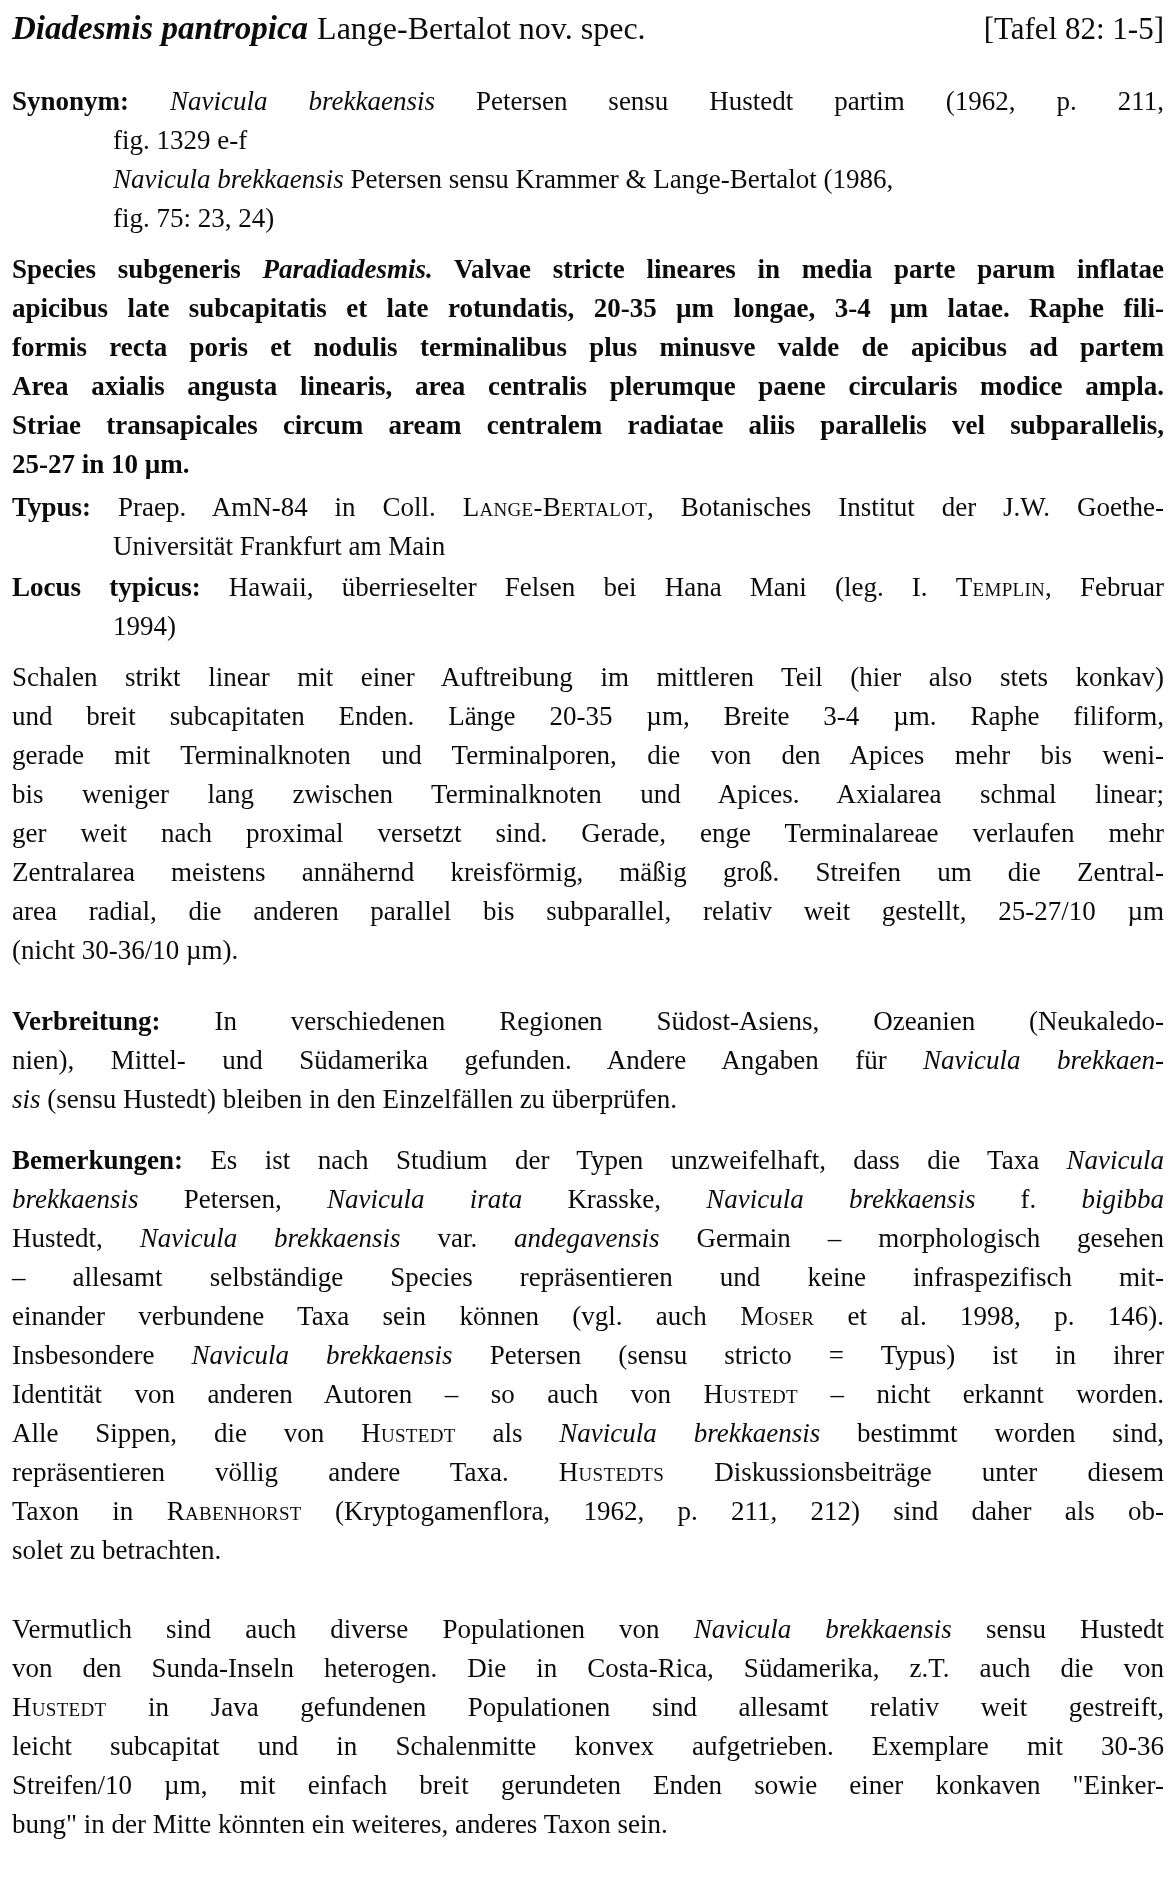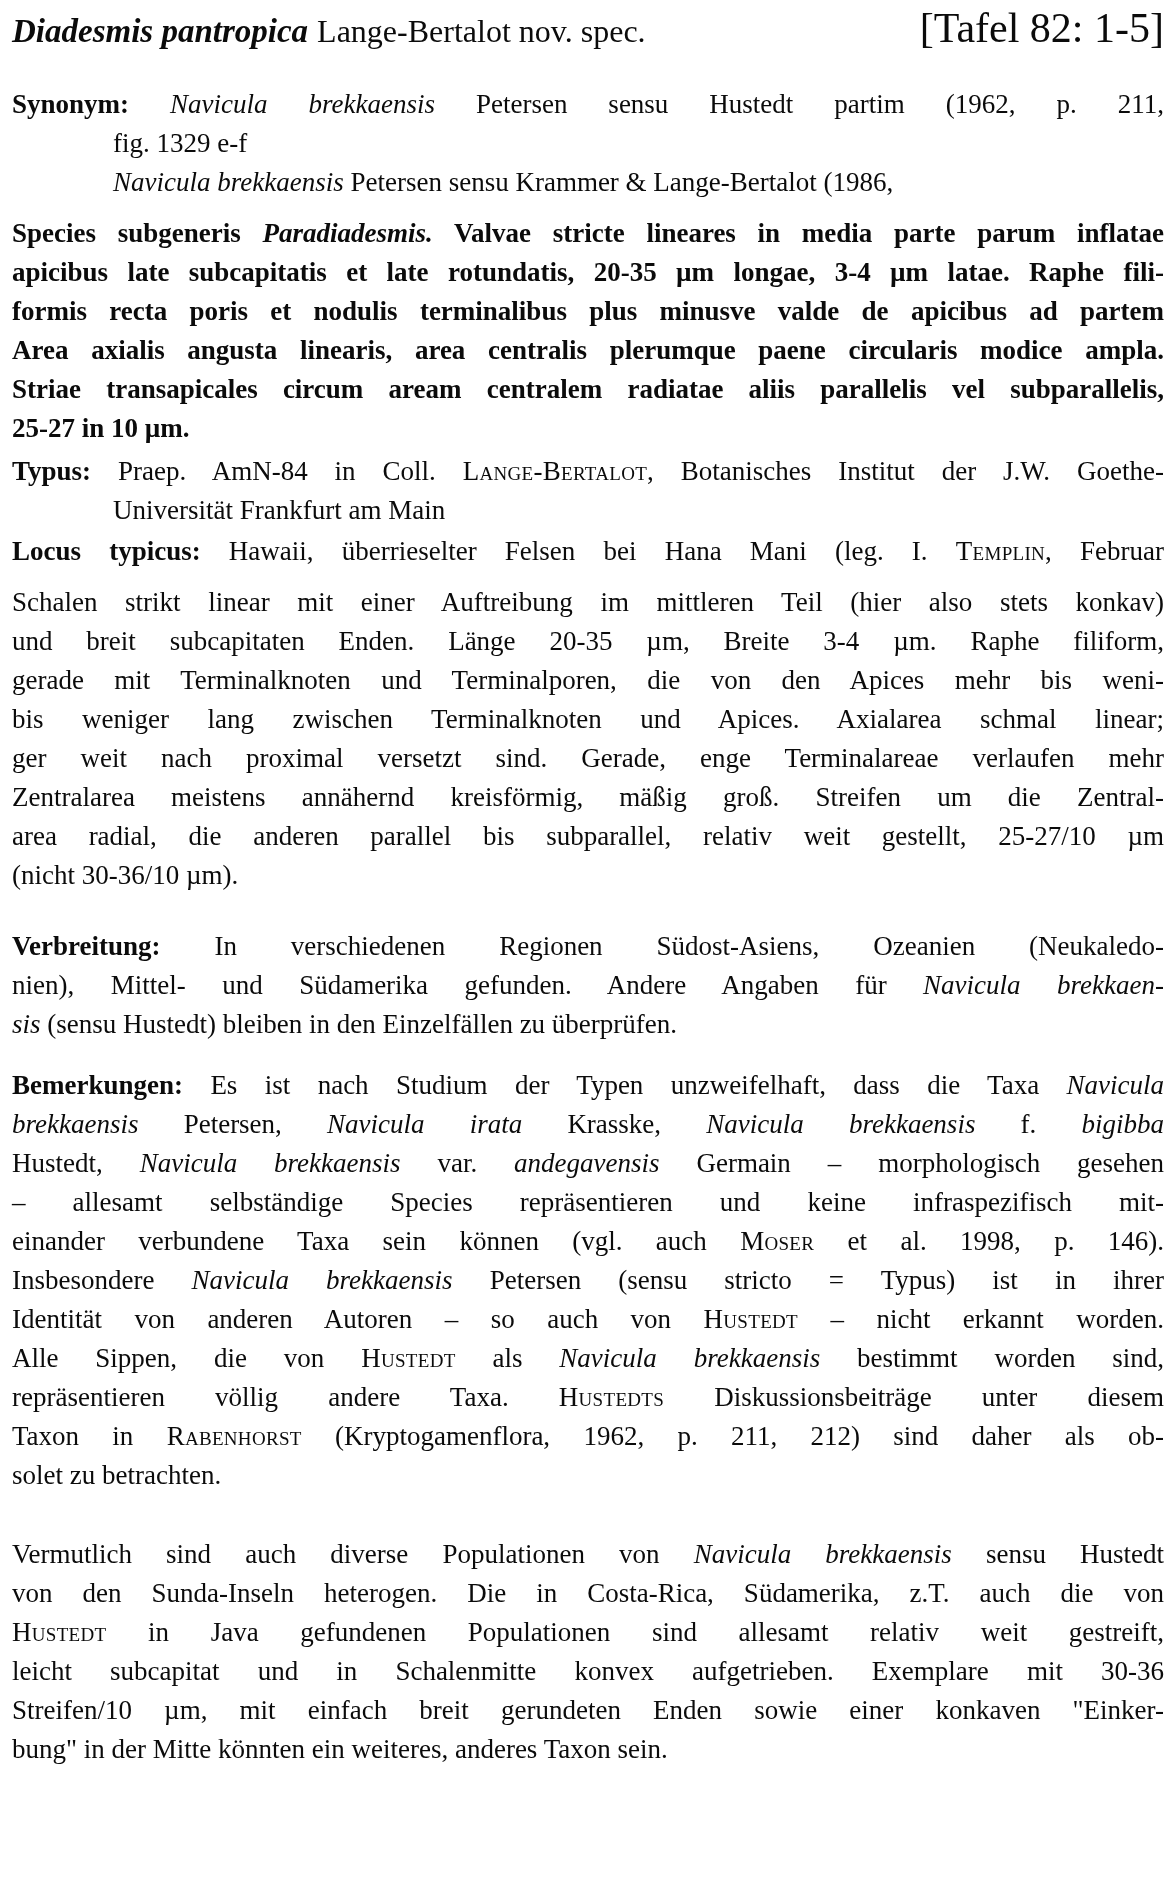--- a/index.html
+++ b/index.html
@@ -15,21 +15,21 @@
 
   
   .title-row {
     display: flex;
     justify-content: space-between;
     align-items: baseline;
     line-height: 44px;
   }
   .t-name { font-weight: bold; font-style: italic; font-size: 33px; }
   .t-auth { font-size: 32px; margin-left: 9px; }
-  .t-plate { font-size: 42px; }
+  .t-plate { font-size: 31px; }
 
   
   .line {
     font-size: 27px;
     line-height: 39px;
     min-height: 39px;
     white-space: normal;
   }
   .just { text-align: justify; text-align-last: justify; }
   .ind  { padding-left: 101px; font-family: Liberation Serif, serif; }
@@ -56,35 +56,37 @@
     <div>
       <span class="t-name">Diadesmis pantropica</span><span class="t-auth">Lange-Bertalot nov. spec.</span>
     </div>
     <div class="t-plate">[Tafel 82: 1-5]</div>
   </div>
   <div id="blocks">
       <section class="block block-synonym">
         <div class="line just"><span class="r-b">Synonym:</span><span> </span><span class="r-i">Navicula brekkaensis</span><span> Petersen sensu Hustedt partim (1962, p. 211,</span></div>
         <div class="line ind"><span>fig. 1329 e-f</span></div>
         <div class="line ind"><span class="r-i">Navicula brekkaensis</span><span> Petersen sensu Krammer &amp; Lange-Bertalot (1986,</span></div>
+        <div class="line ind"><span>fig. 75: 23, 24)</span></div>
       </section>
       <section class="block block-latin-diagnosis">
         <div class="line just"><span>Species subgeneris </span><span class="r-i">Paradiadesmis.</span><span> Valvae stricte lineares in media parte parum inflatae</span></div>
         <div class="line just"><span>apicibus late subcapitatis et late rotundatis, 20-35 µm longae, 3-4 µm latae. Raphe fili-</span></div>
         <div class="line just"><span>formis recta poris et nodulis terminalibus plus minusve valde de apicibus ad partem</span></div>
         <div class="line just"><span>Area axialis angusta linearis, area centralis plerumque paene circularis modice ampla.</span></div>
         <div class="line just"><span>Striae transapicales circum aream centralem radiatae aliis parallelis vel subparallelis,</span></div>
         <div class="line"><span>25-27 in 10 µm.</span></div>
       </section>
       <section class="block block-typus">
         <div class="line just"><span class="r-b">Typus:</span><span> Praep. AmN-84 in Coll. </span><span class="r-sc">Lange-Bertalot</span><span>, Botanisches Institut der J.W. Goethe-</span></div>
         <div class="line ind"><span>Universität Frankfurt am Main</span></div>
       </section>
       <section class="block block-locus-typicus">
         <div class="line just"><span class="r-b">Locus typicus:</span><span> Hawaii, überrieselter Felsen bei Hana Mani (leg. I. </span><span class="r-sc">Templin</span><span>, Februar</span></div>
+        <div class="line ind"><span>1994)</span></div>
       </section>
       <section class="block block-german-description">
         <div class="line just"><span>Schalen strikt linear mit einer Auftreibung im mittleren Teil (hier also stets konkav)</span></div>
         <div class="line just"><span>und breit subcapitaten Enden. Länge 20-35 µm, Breite 3-4 µm. Raphe filiform,</span></div>
         <div class="line just"><span>gerade mit Terminalknoten und Terminalporen, die von den Apices mehr bis weni-</span></div>
         <div class="line just"><span>bis weniger lang zwischen Terminalknoten und Apices. Axialarea schmal linear;</span></div>
         <div class="line just"><span>ger weit nach proximal versetzt sind. Gerade, enge Terminalareae verlaufen mehr</span></div>
         <div class="line just"><span>Zentralarea meistens annähernd kreisförmig, mäßig groß. Streifen um die Zentral-</span></div>
         <div class="line just"><span>area radial, die anderen parallel bis subparallel, relativ weit gestellt, 25-27/10 µm</span></div>
         <div class="line"><span>(nicht 30-36/10 µm).</span></div>

